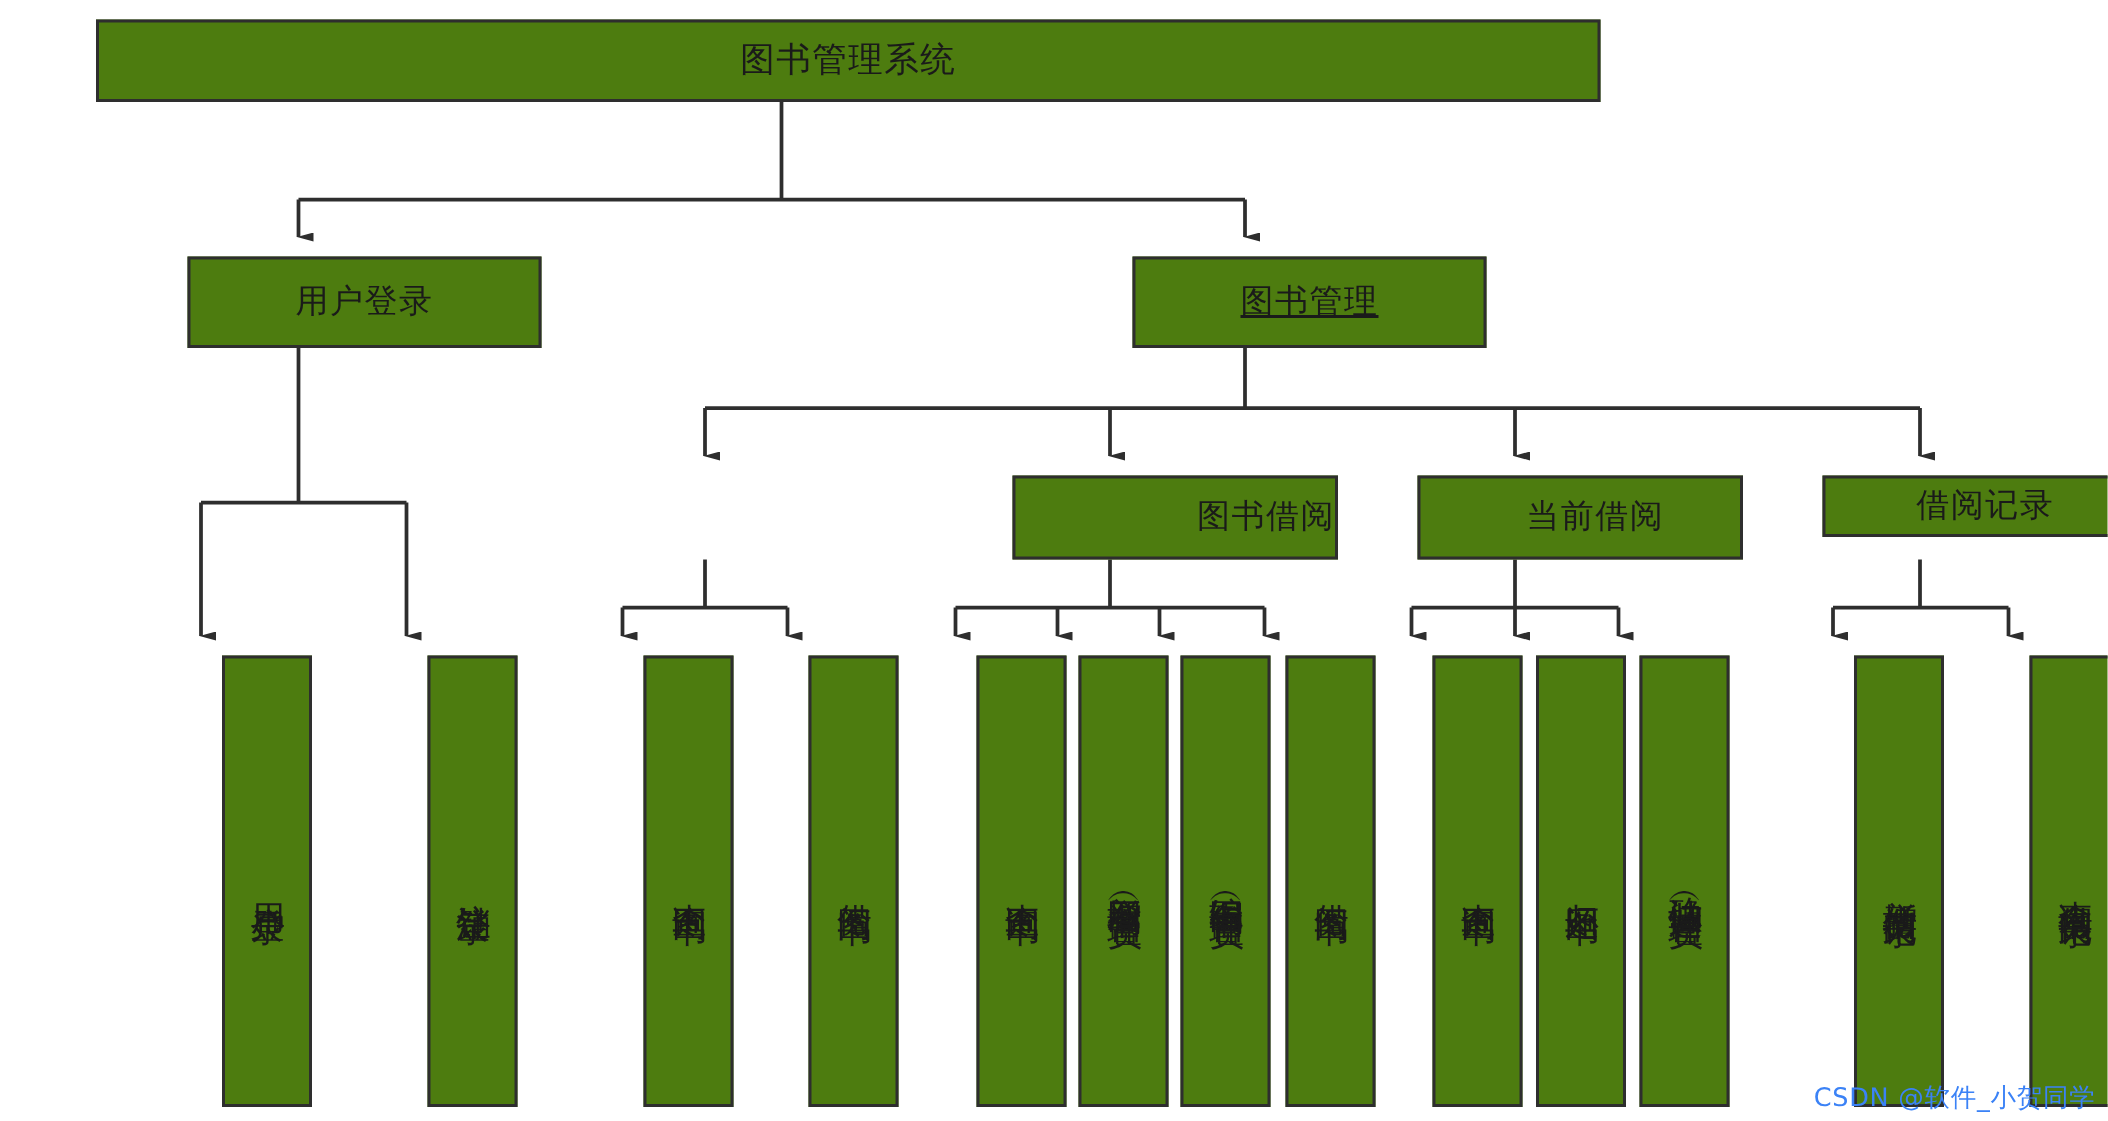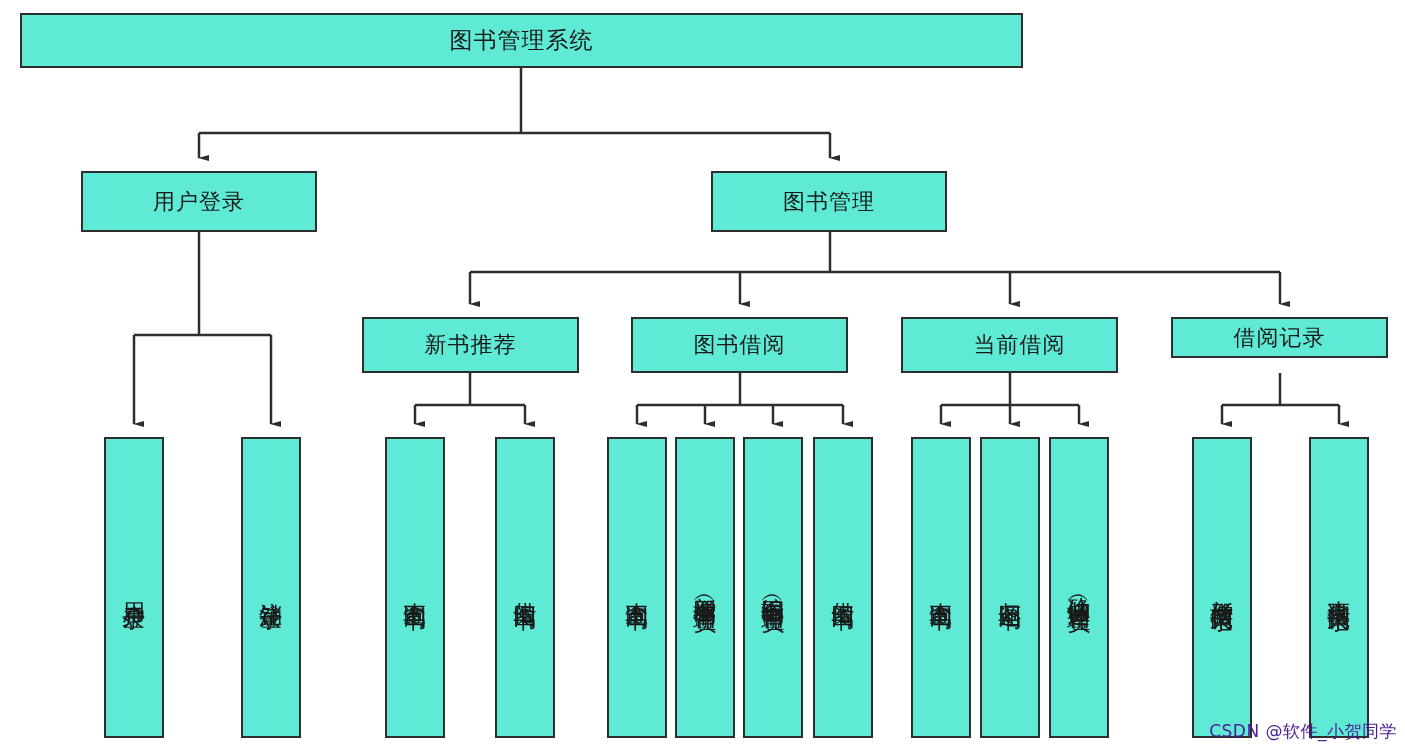--- a/index.html
+++ b/index.html
@@ -2,26 +2,27 @@
 <html><head>
 <meta charset="utf-8">
 <style>
   html,body{margin:0;padding:0;background:#ffffff;}
   body{width:1405px;height:747px;overflow:hidden;font-family:"DejaVu Sans","Liberation Sans",sans-serif;}
   #stage{position:relative;width:1405px;height:747px;background:#ffffff;}
   #edges{position:absolute;left:0;top:0;width:1405px;height:747px;}
   .node{
     position:absolute;
     box-sizing:border-box;
-    background:#5eead4;
+    background:#4d7c0f;
     border:2.5px solid #2e2e2e;
     display:flex;
     align-items:center;
     justify-content:center;
     color:#1a1a1a;
+    margin-left:44px;
   }
   .node .lbl{
     font-size:22px;
     line-height:1.15;
     letter-spacing:1px;
     white-space:nowrap;
   }
   .node.root .lbl{font-size:23px;}
   .leaf{
     align-items:center;
@@ -34,21 +35,21 @@
     line-height:1.32;
     letter-spacing:2px;
     white-space:nowrap;
     max-height:284px;
   }
   #watermark{
     position:absolute;
     right:8px;
     bottom:4px;
     font-size:17px;
-    color:#4c1d95;
+    color:#3b82f6;
     letter-spacing:0.5px;
     white-space:nowrap;
   }
 </style>
 </head>
 <body>
 
 <div id="stage">
 
   <svg id="edges" viewBox="0 0 1405 747">
@@ -101,28 +102,25 @@
     </g>
   </svg>
 
   <div class="node root" style="left:20px;top:13px;width:1003px;height:55px;">
     <span class="lbl">图书管理系统</span>
   </div>
 
   <div class="node" style="left:81px;top:171px;width:236px;height:61px;">
     <span class="lbl">用户登录</span>
   </div>
-  <div class="node" style="left:711px;top:171px;width:236px;height:61px;">
+  <div class="node" style="left:711px;top:171px;width:236px;height:61px;text-decoration:underline;">
     <span class="lbl">图书管理</span>
   </div>
 
-  <div class="node" style="left:362px;top:317px;width:217px;height:56px;">
-    <span class="lbl">新书推荐</span>
-  </div>
-  <div class="node" style="left:631px;top:317px;width:217px;height:56px;">
+  <div class="node" style="left:631px;top:317px;width:217px;height:56px;justify-content:flex-end;">
     <span class="lbl">图书借阅</span>
   </div>
   <div class="node" style="left:901px;top:317px;width:217px;height:56px;padding-left:20px;">
     <span class="lbl">当前借阅</span>
   </div>
   <div class="node" style="left:1171px;top:317px;width:217px;height:41px;">
     <span class="lbl">借阅记录</span>
   </div>
 
   <div class="node leaf" style="left:104px;top:437px;width:60px;height:301px;">

